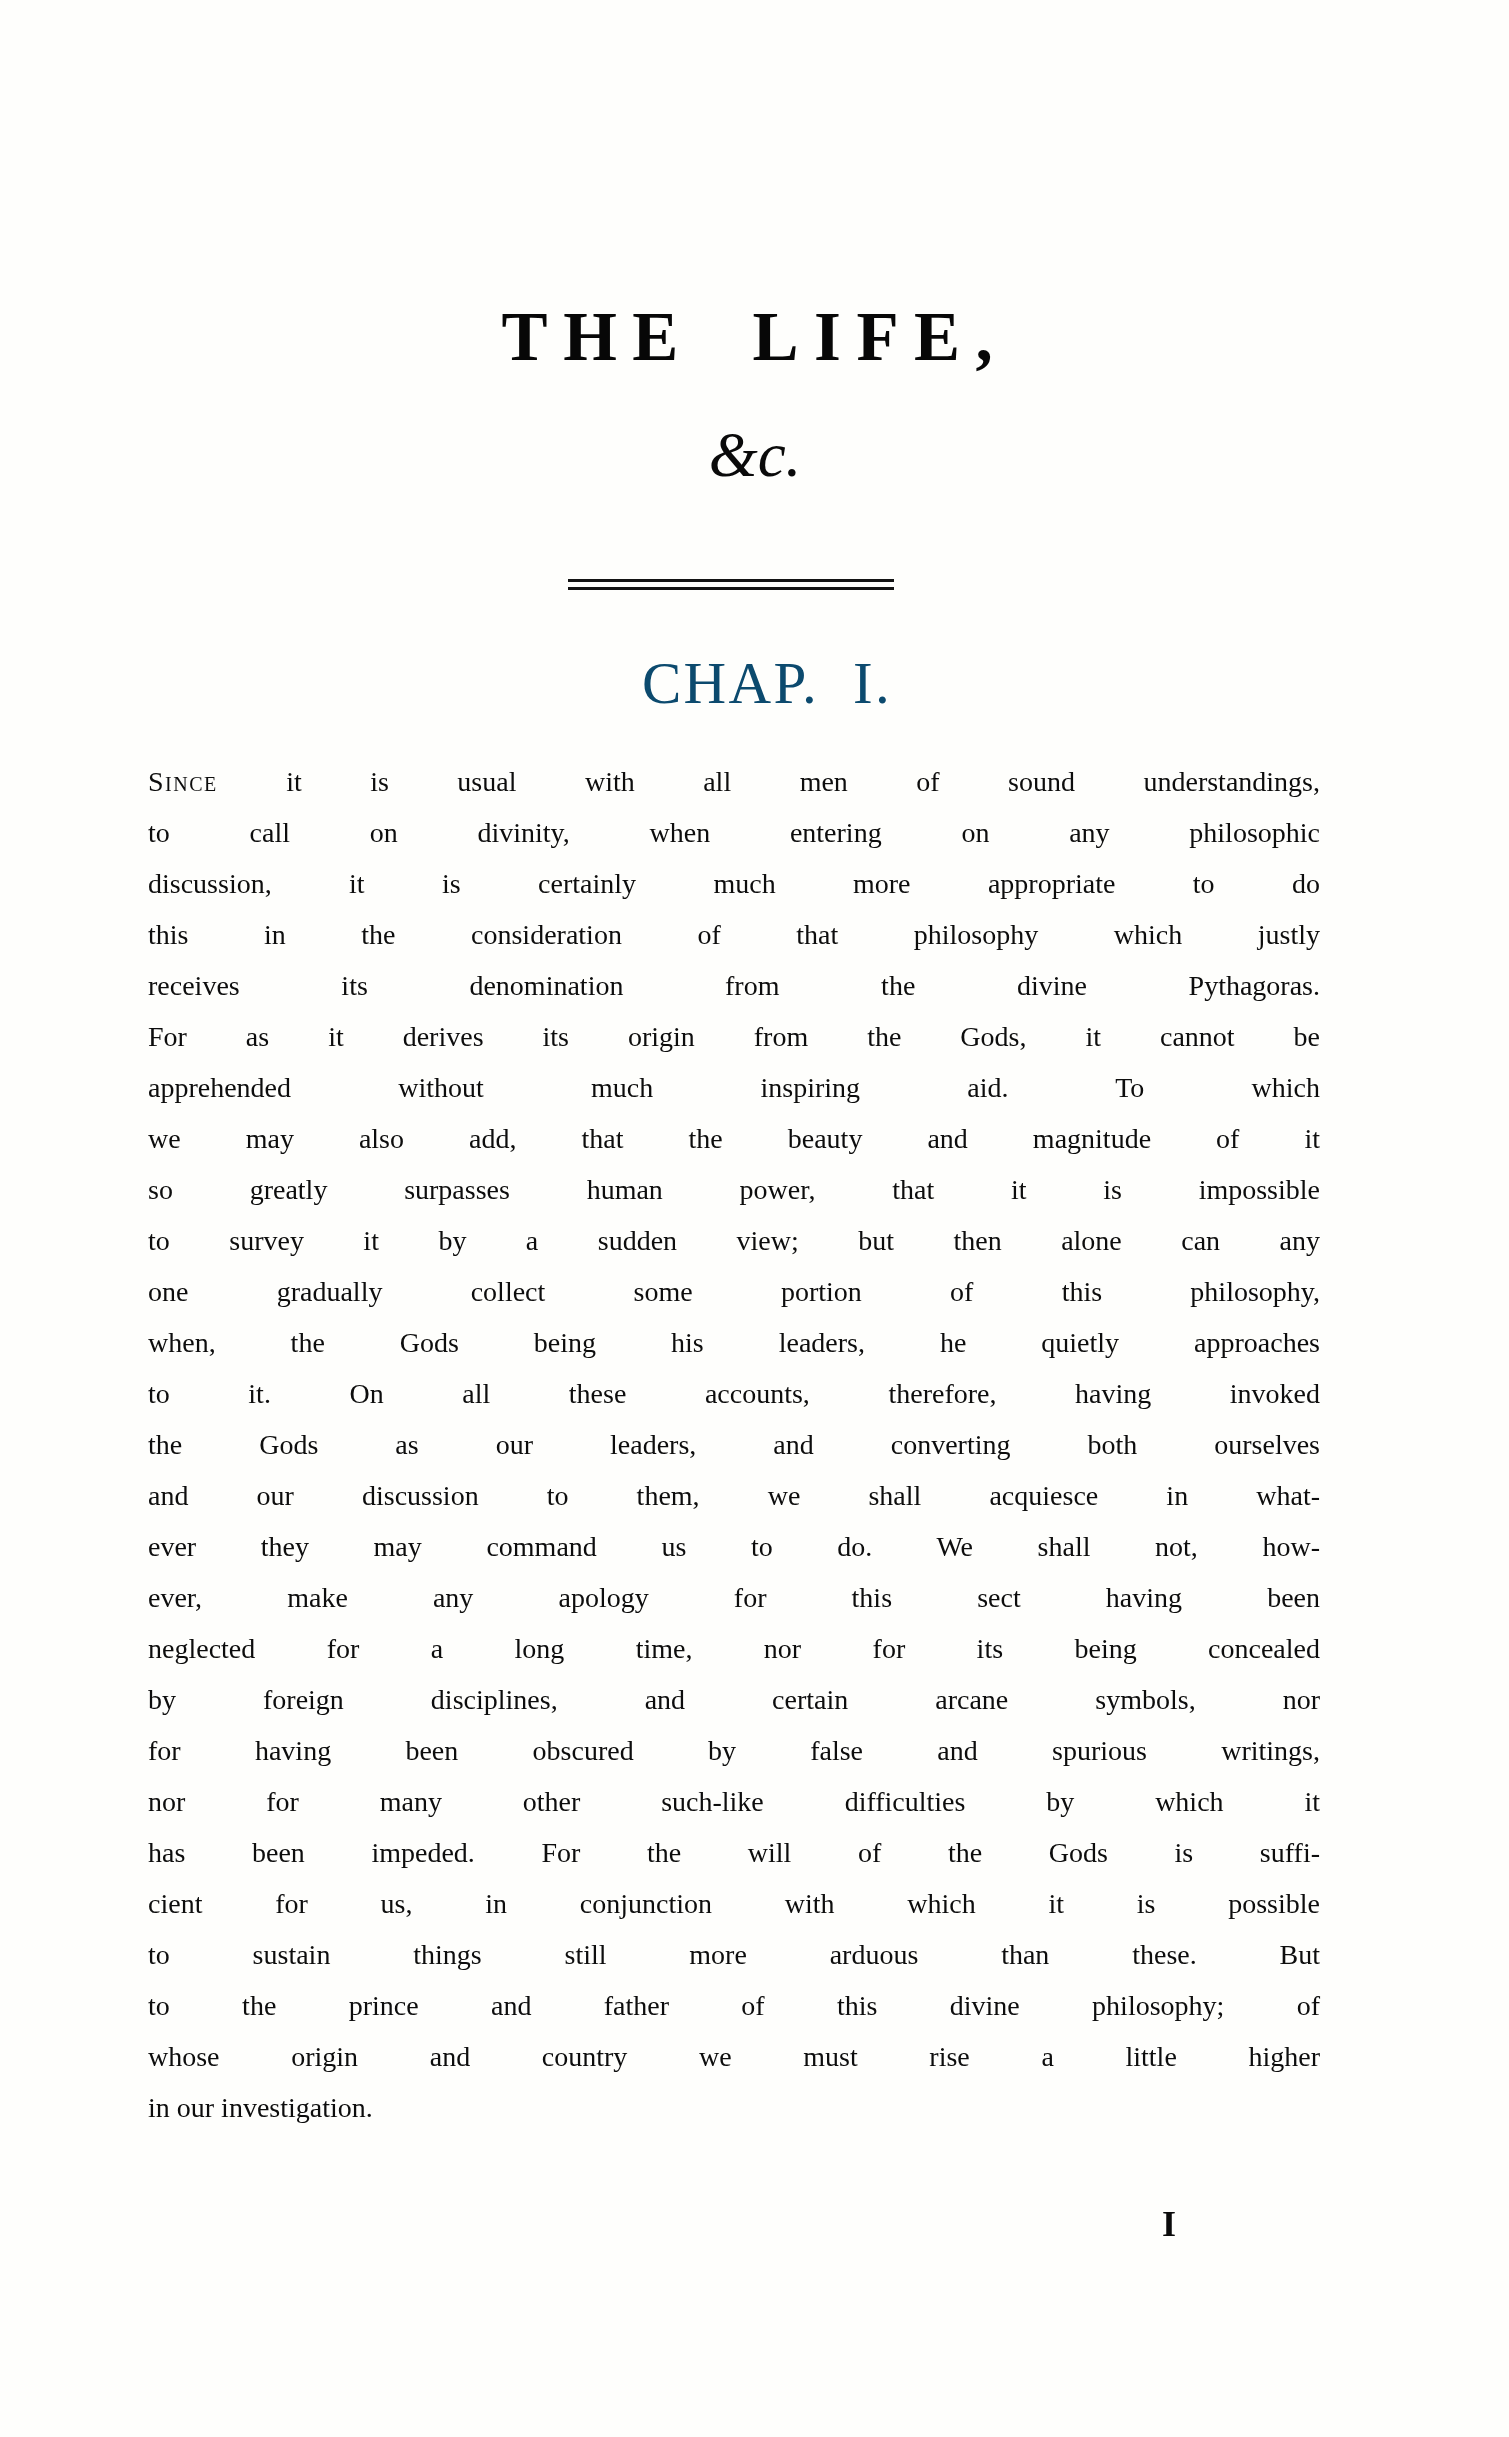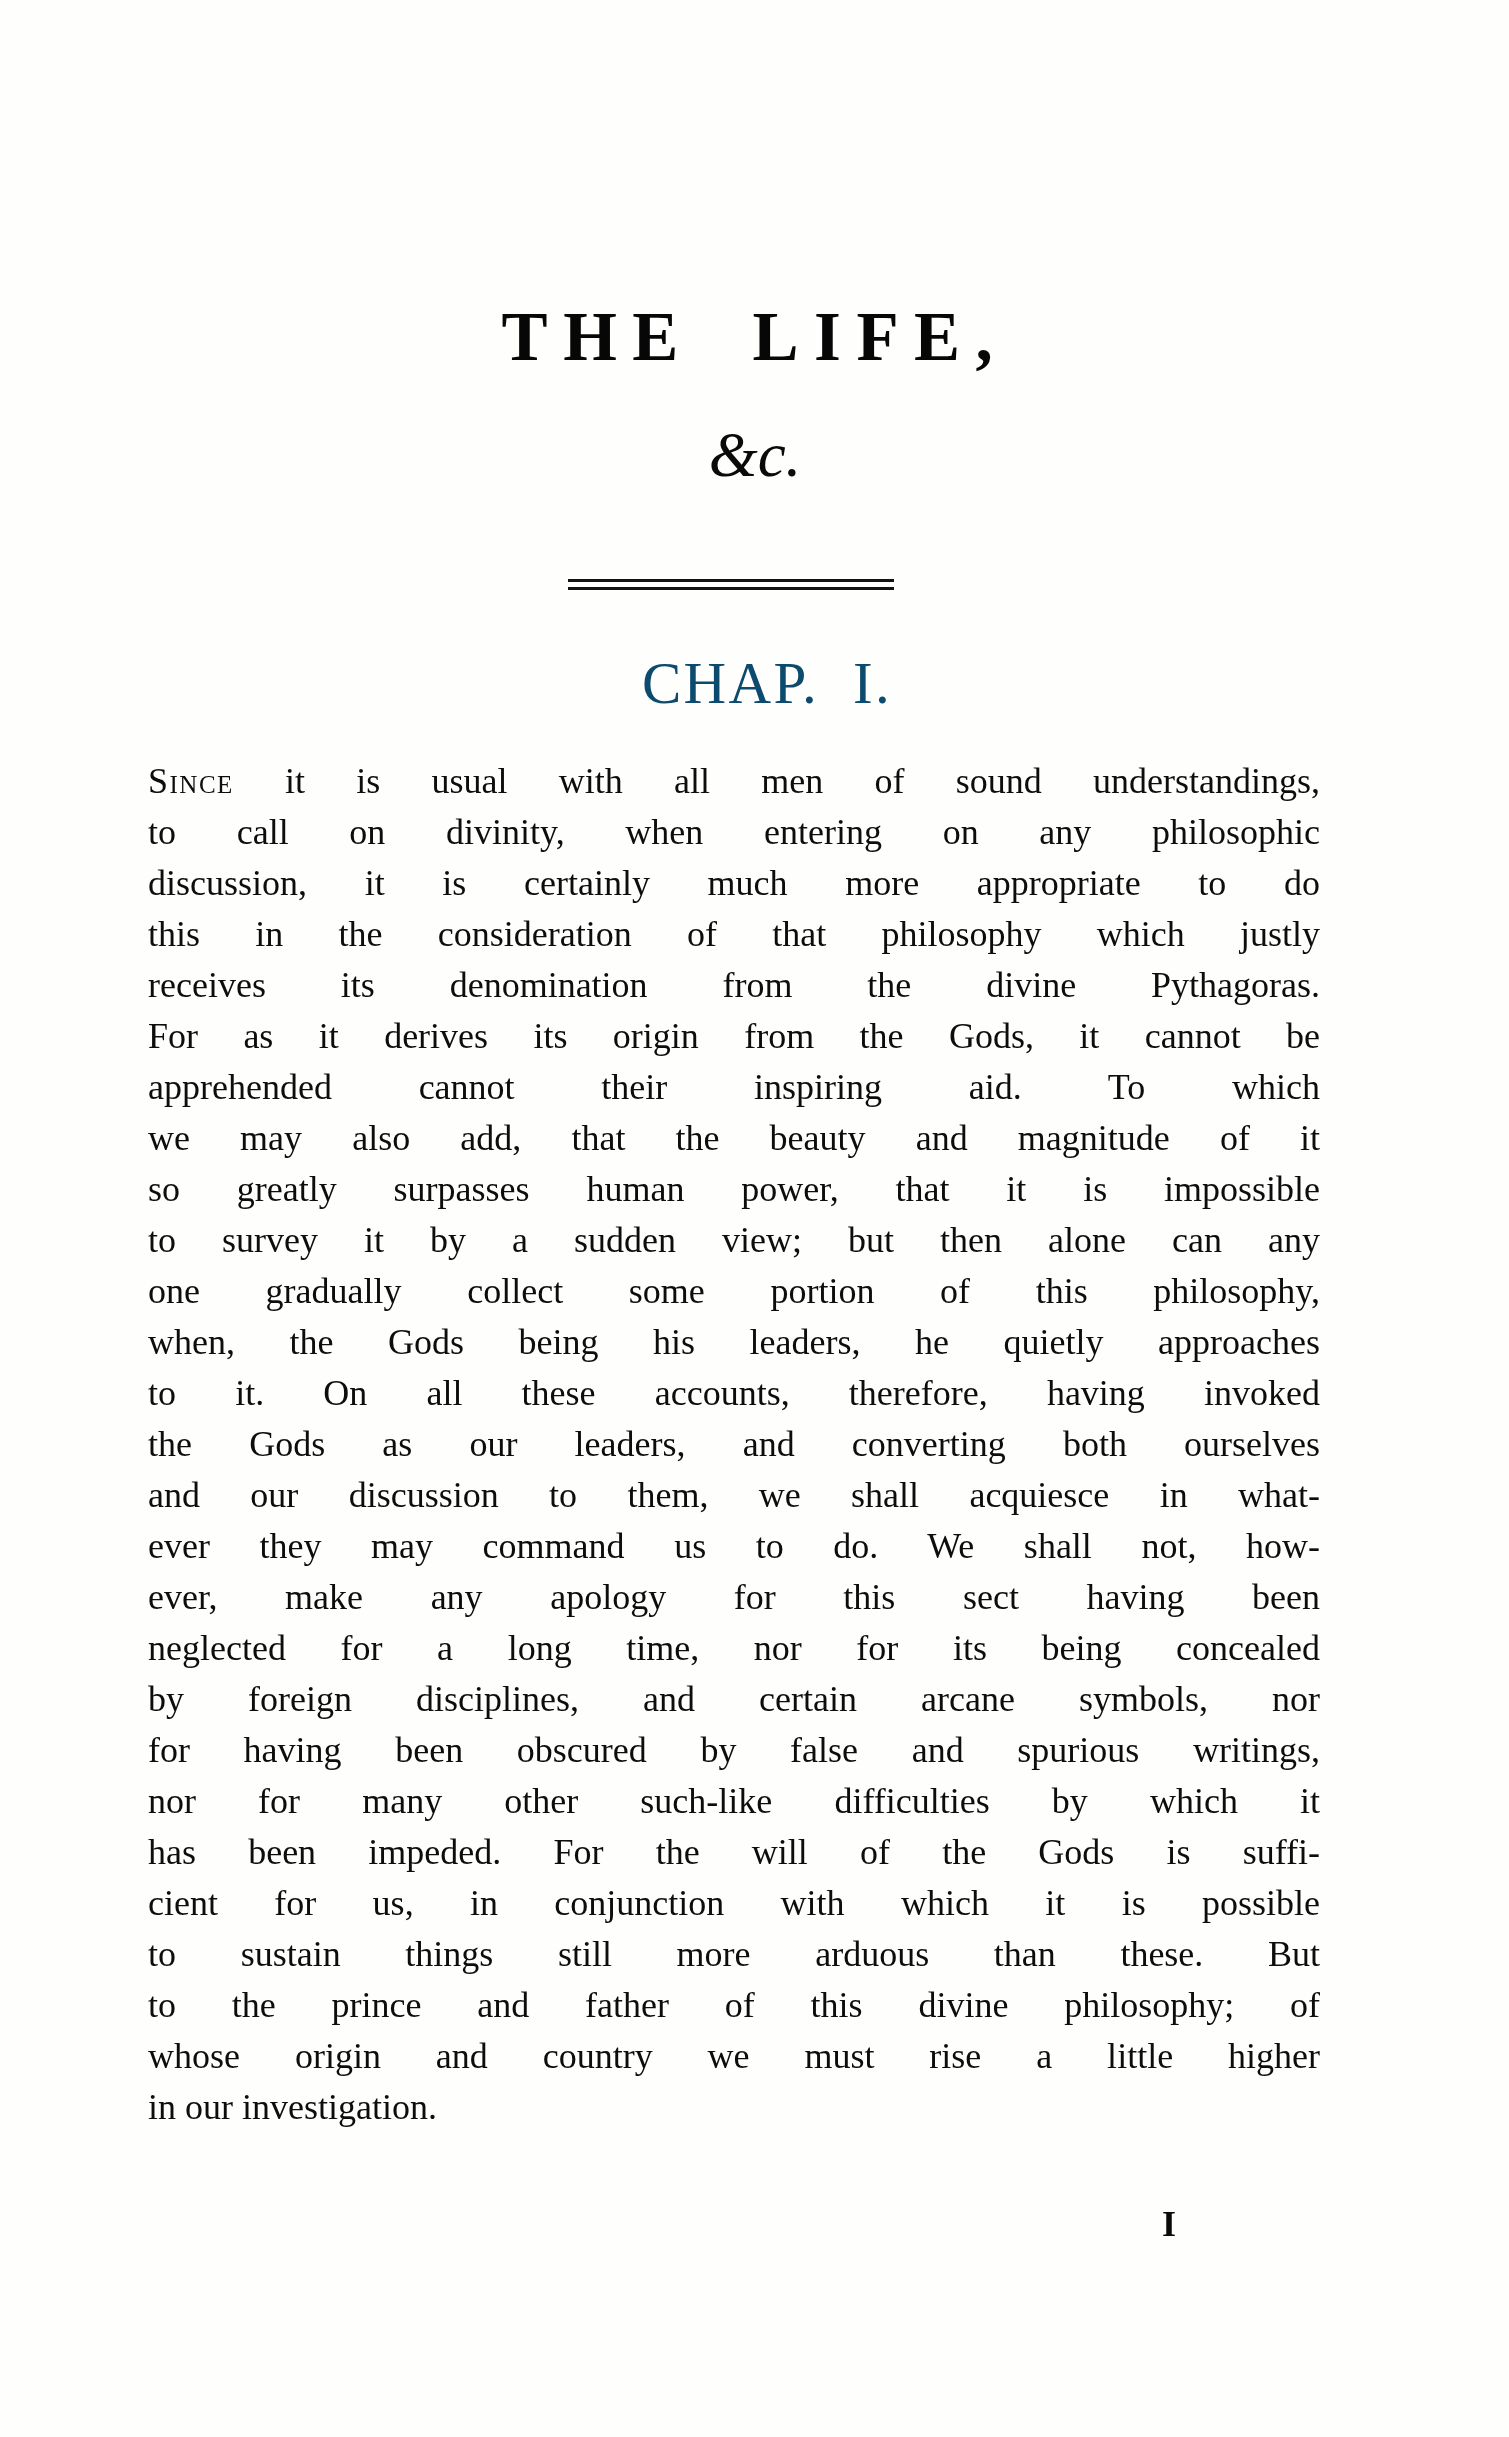--- a/index.html
+++ b/index.html
@@ -62,21 +62,21 @@
     letter-spacing: 2.3px;
     word-spacing: 17px;
     color: #0c4a6e;
     white-space: nowrap;
   }
   .body-text {
     position: absolute;
     top: 756px;
     left: 148px;
     width: 1172px;
-    font-size: 36px;
+    font-size: 28px;
     line-height: 51px;
     color: #0d0d0d;
   }
   .line {
     text-align: justify;
     text-align-last: justify;
     height: 51px;
     overflow: visible;
   }
   .line.last {
@@ -110,21 +110,21 @@
 
   <div class="chapter-heading">CHAP. I.</div>
 
   <div class="body-text">
     <div class="line"><span class="smallcaps">Since</span><span> it is usual with all men of sound understandings,</span></div>
     <div class="line">to call on divinity, when entering on any philosophic</div>
     <div class="line">discussion, it is certainly much more appropriate to do</div>
     <div class="line">this in the consideration of that philosophy which justly</div>
     <div class="line">receives its denomination from the divine Pythagoras.</div>
     <div class="line">For as it derives its origin from the Gods, it cannot be</div>
-    <div class="line">apprehended cannot their inspiring aid. To which</div>
+    <div class="line">apprehended without much inspiring aid. To which</div>
     <div class="line">we may also add, that the beauty and magnitude of it</div>
     <div class="line">so greatly surpasses human power, that it is impossible</div>
     <div class="line">to survey it by a sudden view; but then alone can any</div>
     <div class="line">one gradually collect some portion of this philosophy,</div>
     <div class="line">when, the Gods being his leaders, he quietly approaches</div>
     <div class="line">to it. On all these accounts, therefore, having invoked</div>
     <div class="line">the Gods as our leaders, and converting both ourselves</div>
     <div class="line">and our discussion to them, we shall acquiesce in what-</div>
     <div class="line">ever they may command us to do. We shall not, how-</div>
     <div class="line">ever, make any apology for this sect having been</div>

